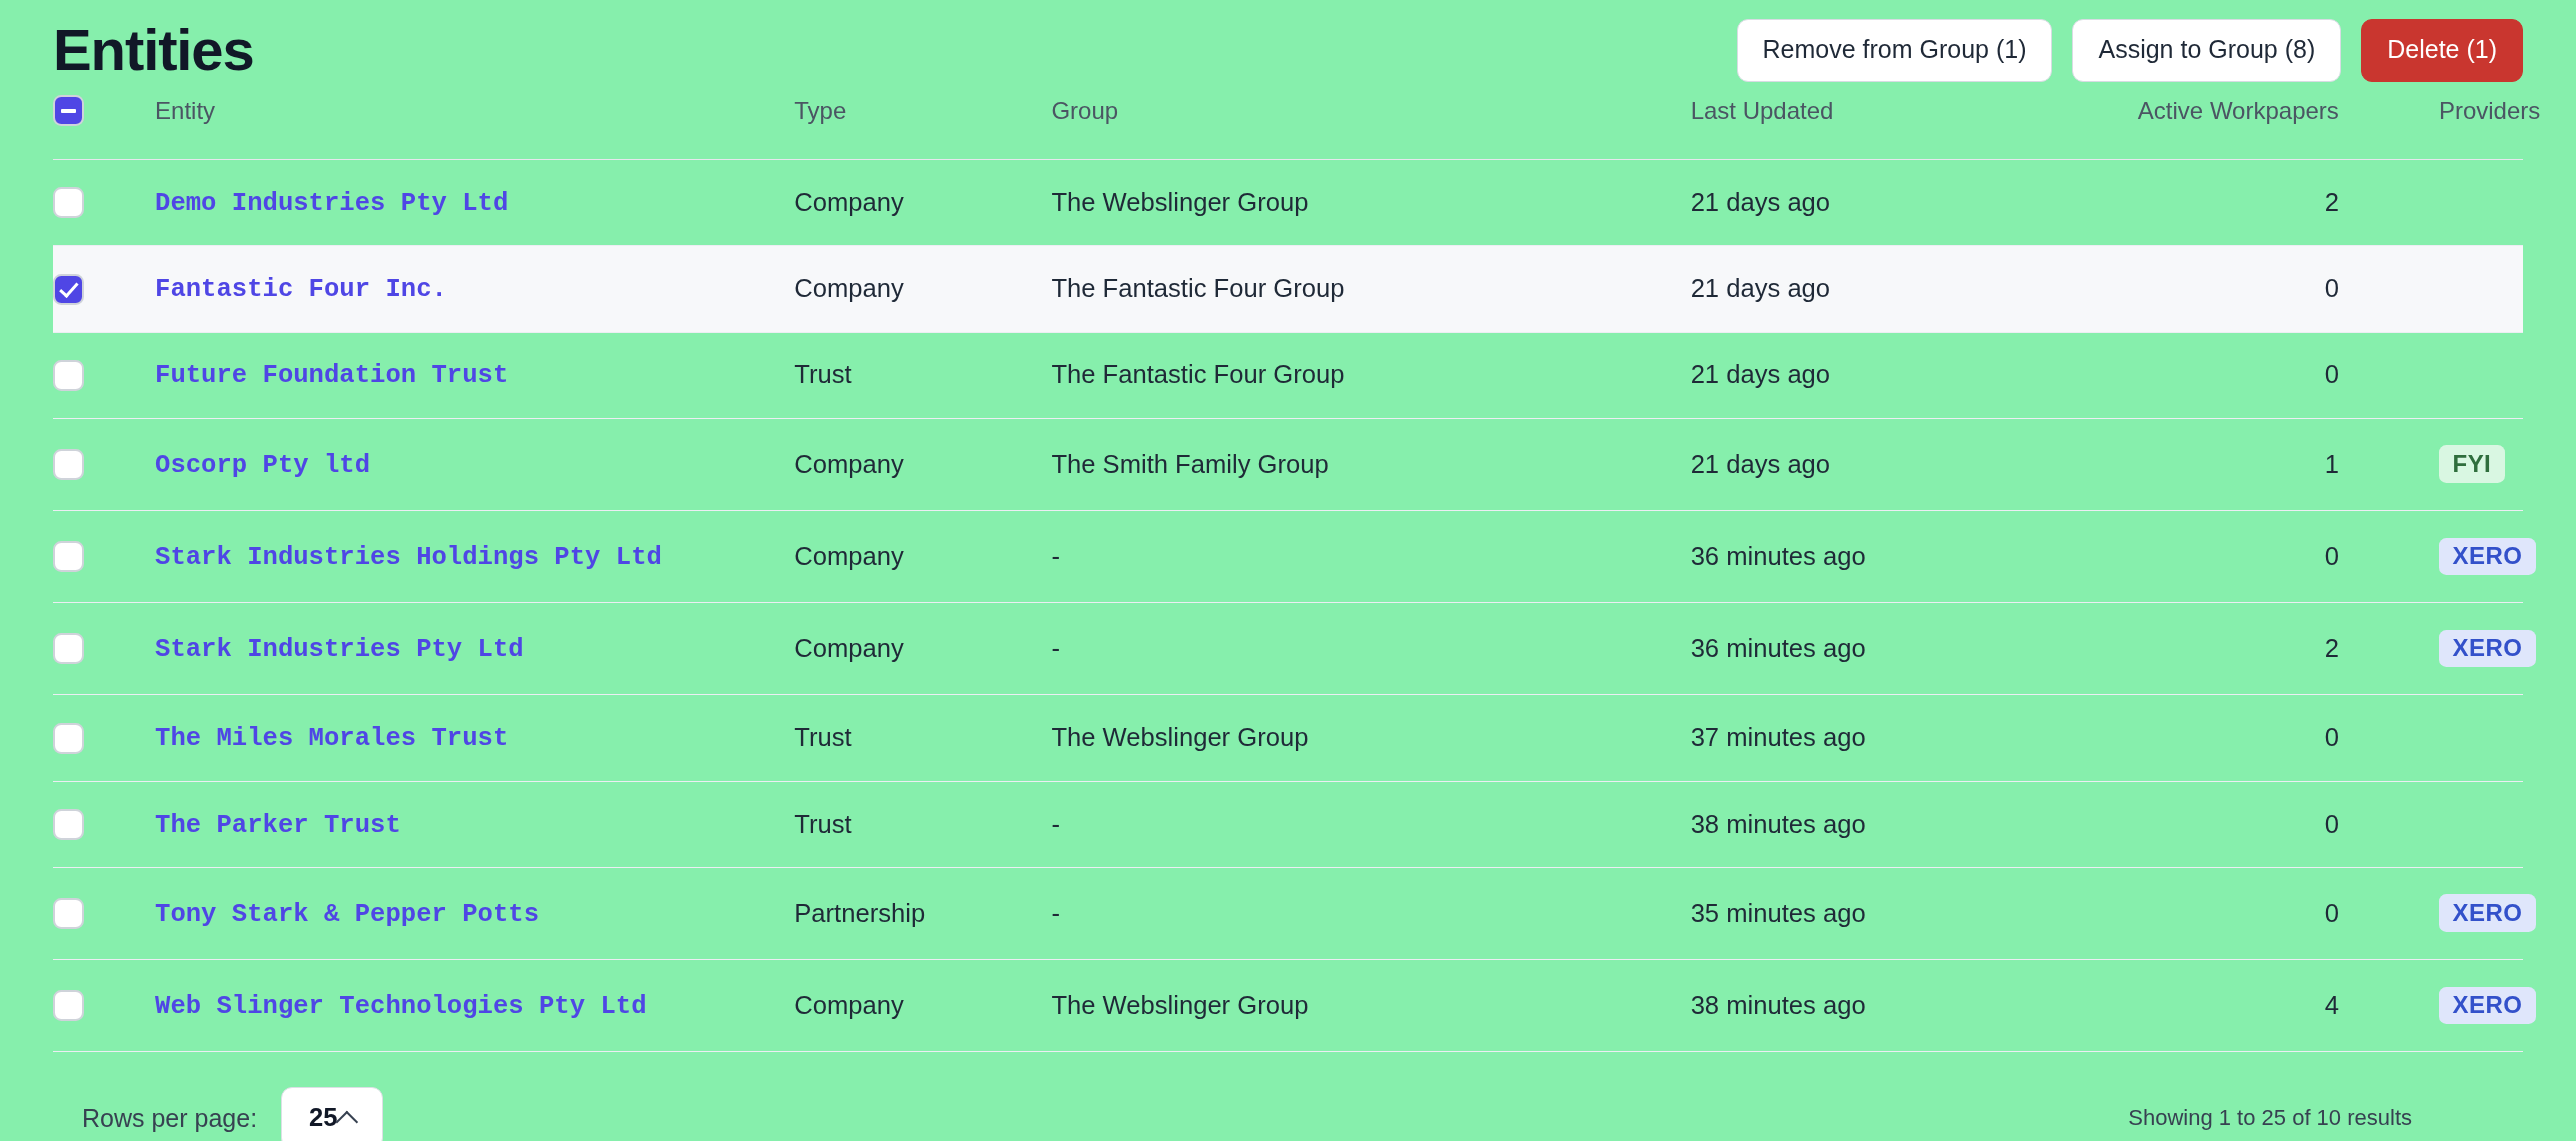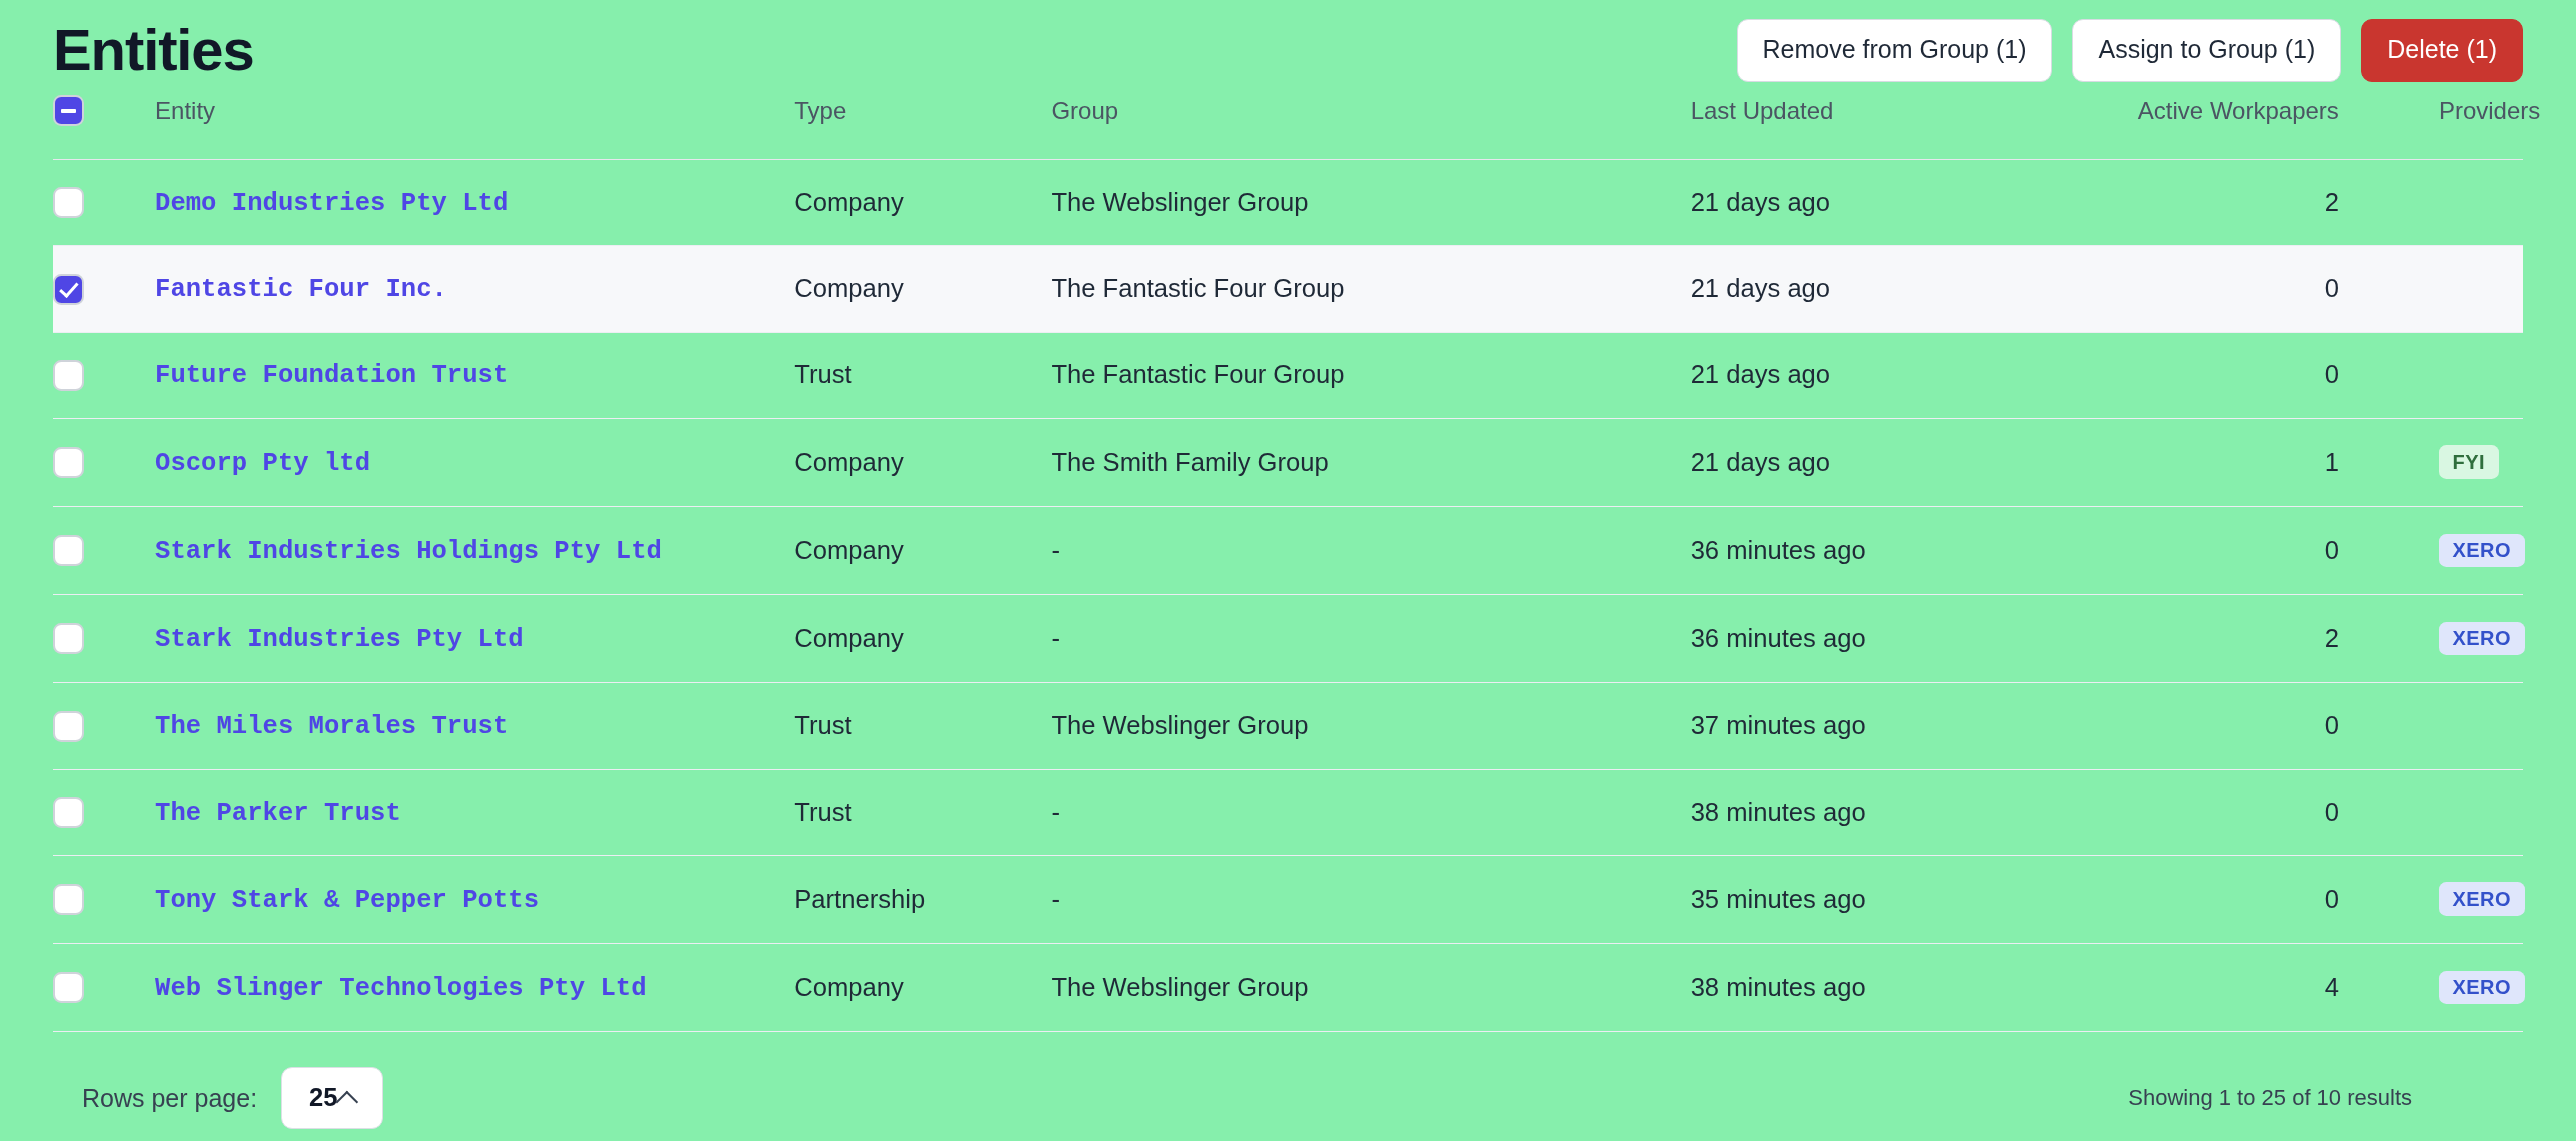--- a/index.html
+++ b/index.html
@@ -155,21 +155,21 @@
     top: 11.4px;
     width: 15.5px;
     height: 4.1px;
     background: #ffffff;
     border-radius: 0.9px;
   }
 
   
   .badge {
     display: inline-block;
-    font-size: 20px;
+    font-size: 24px;
     font-weight: 700;
     letter-spacing: 0.4px;
     border-radius: 7.3px;
     padding: 6.4px 13.7px 7.3px 13.7px;
     line-height: 1;
   }
   .badge-xero { background: #dfe6fb; color: #3351ca; }
   .badge-fyi  { background: #d9f7e2; color: #2f6e3d; }
 
   
@@ -234,21 +234,21 @@
 </style>
 </head>
 <body>
 
 <div class="page">
 
   <div class="page-header">
     <h1 class="page-title">Entities</h1>
     <div class="header-actions">
       <button class="btn">Remove from Group (1)</button>
-      <button class="btn">Assign to Group (1)</button>
+      <button class="btn">Assign to Group (8)</button>
       <button class="btn btn-danger">Delete (1)</button>
     </div>
   </div>
 
   <table class="entities-table">
     <colgroup>
       <col class="c-check">
         <col class="c-entity">
         <col class="c-type">
         <col class="c-group">

